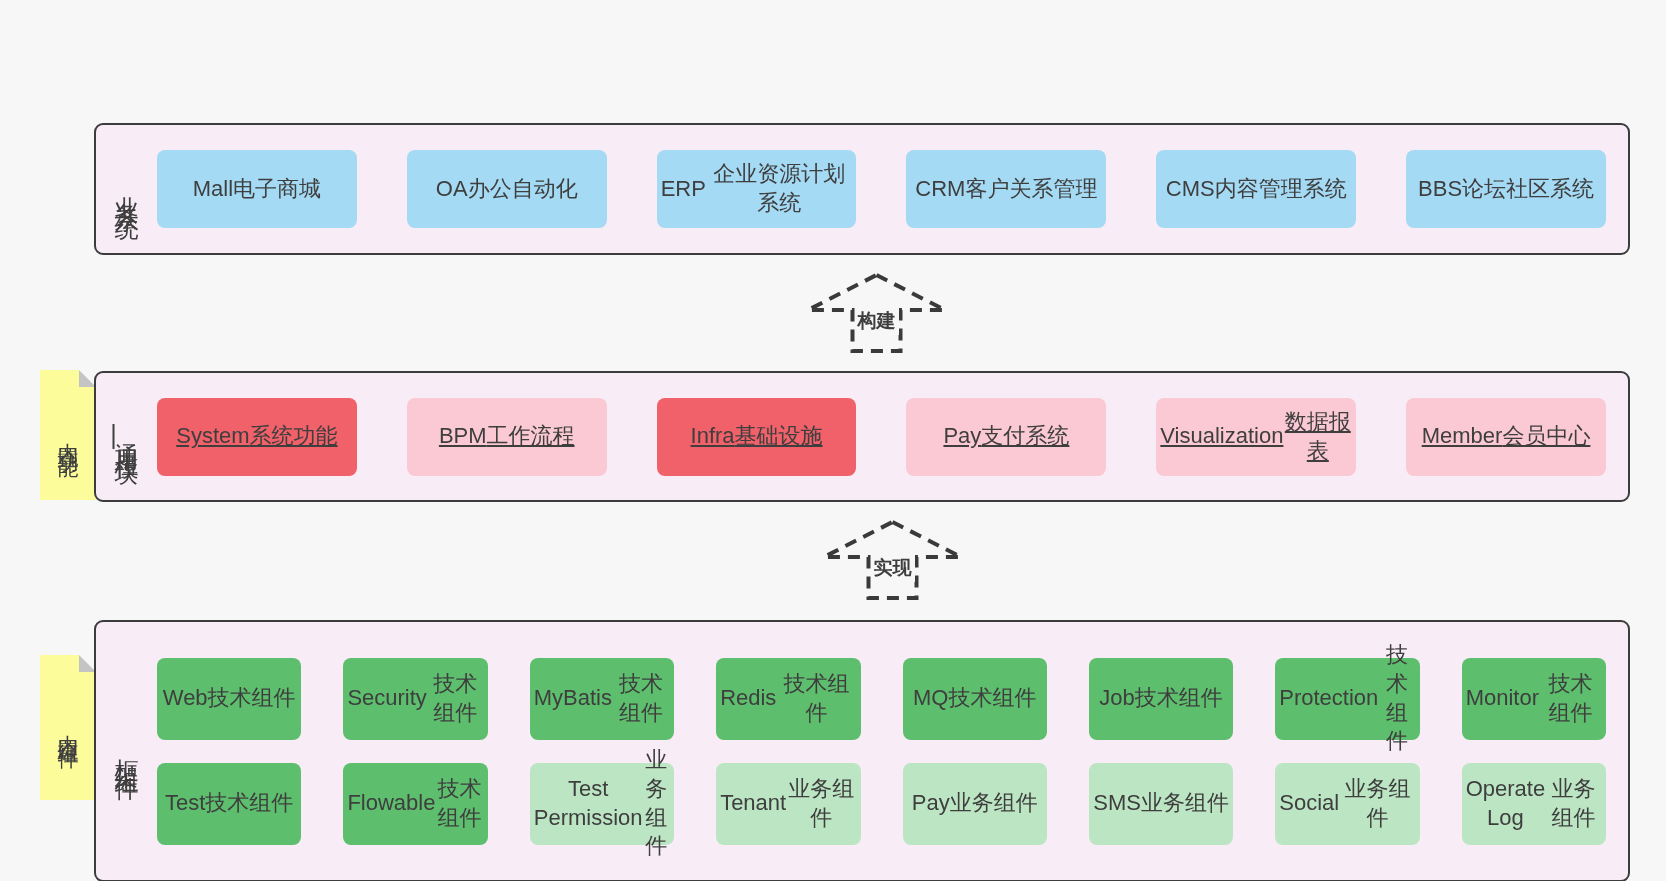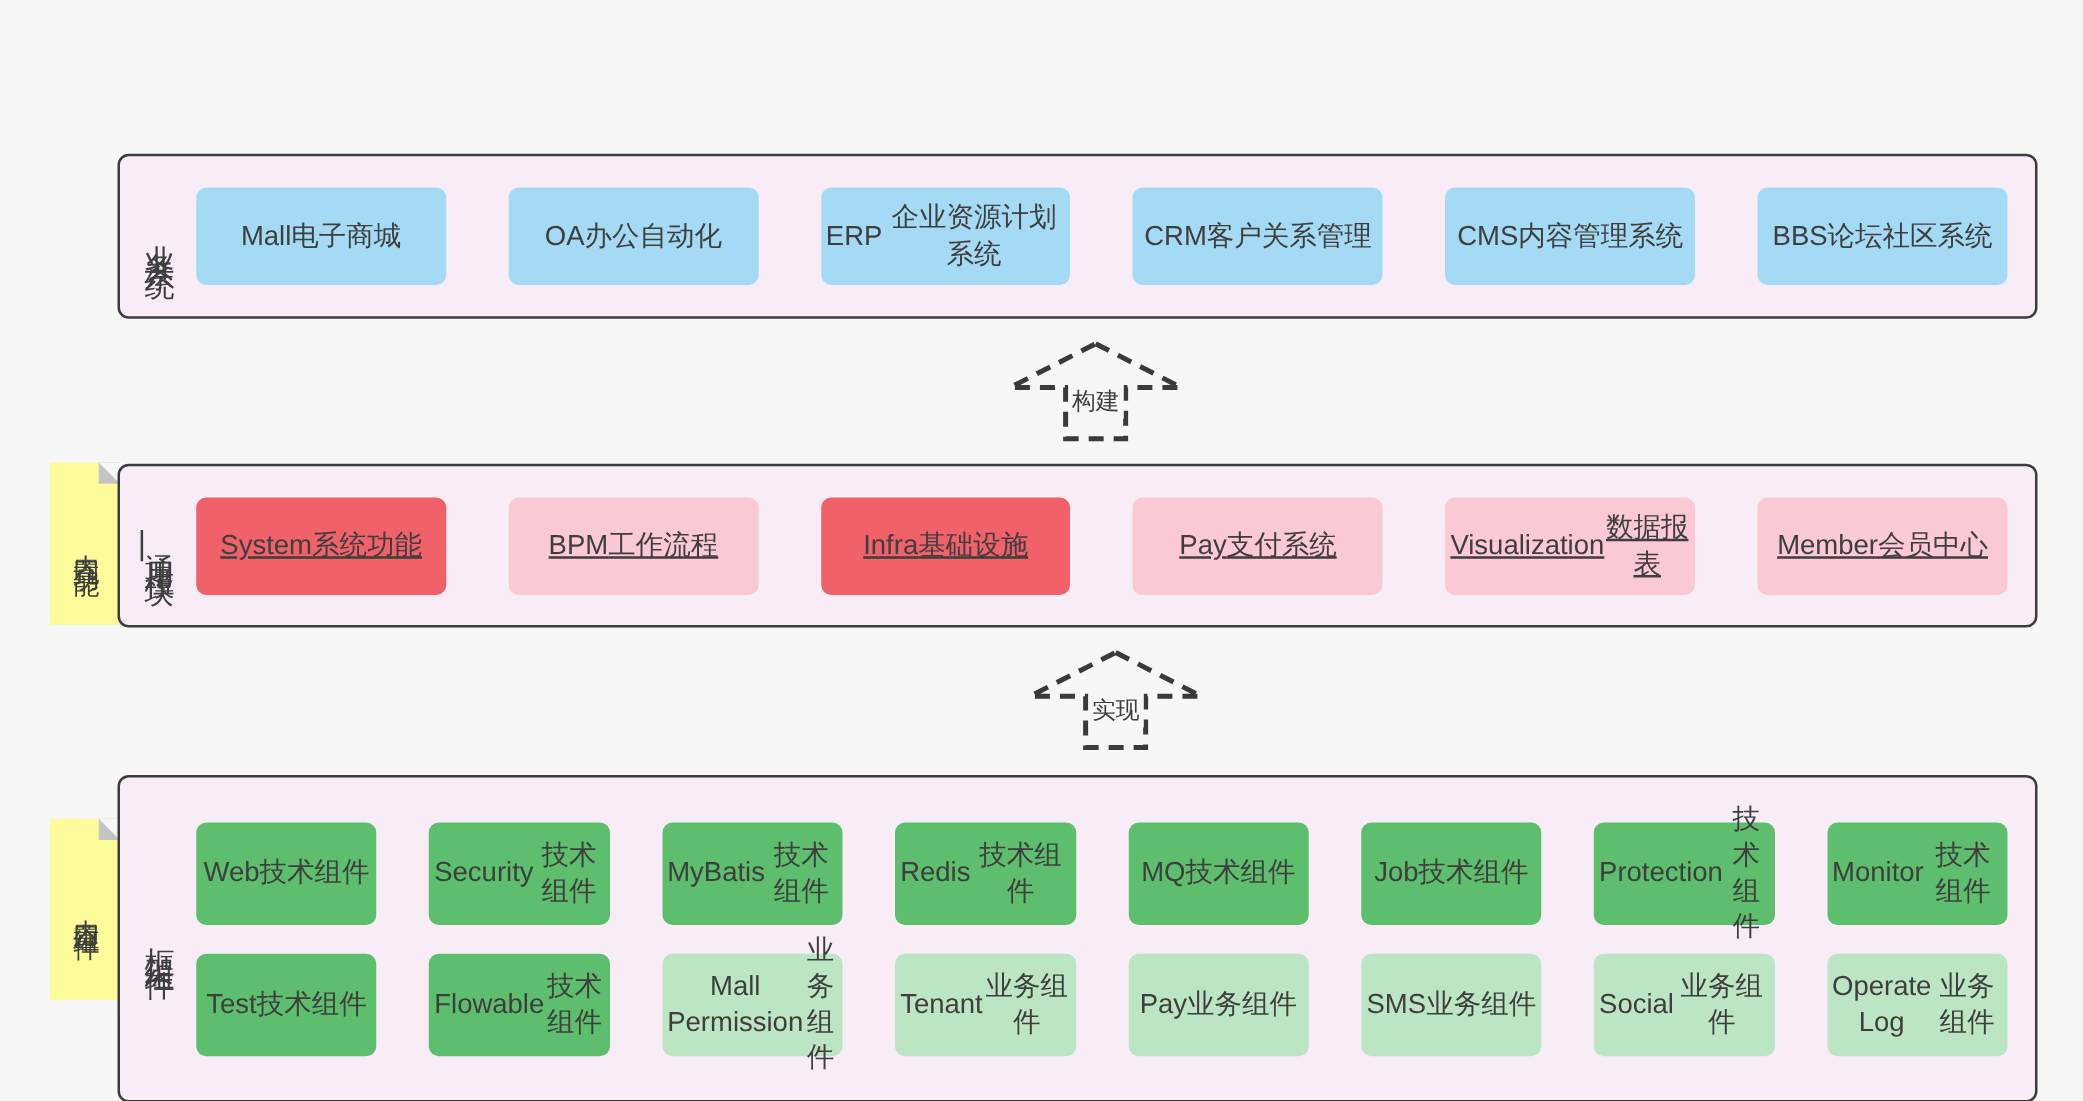--- a/index.html
+++ b/index.html
@@ -56,21 +56,21 @@
     content:""; position:absolute; top:0; right:0;
     border-style:solid; border-width:0 17px 17px 0;
     border-color:var(--page-bg) var(--page-bg) var(--note-fold) var(--note-fold);
   }
   .note-text{
     writing-mode:vertical-rl; text-orientation:upright;
     font-size:21px; letter-spacing:0.22em; color:var(--text);
   }
 
   
-  .arrow{position:absolute; width:145px; height:82px; z-index:0;}
+  .arrow{position:absolute; width:145px; height:82px; z-index:0;font-weight:bold;}
   .arrow-build{left:804px; top:272px;}
   .arrow-implement{left:820px; top:519px;}
   .arrow svg{position:absolute; inset:0; width:100%; height:100%;}
   .arrow-shape{fill:none; stroke:var(--arrow); stroke-width:4; stroke-dasharray:12 8;}
   .arrow-label{
     position:absolute; left:50%; top:35px; transform:translateX(-50%);
     background:var(--page-bg); padding:1px 3px; font-size:19px; white-space:nowrap; color:var(--text);
   }
 </style>
 </head>
@@ -200,21 +200,21 @@
       <div class="row8">
         <div class="box green-dark">
           <div>Test</div>
           <div>技术组件</div>
         </div>
         <div class="box green-dark">
           <div>Flowable</div>
           <div>技术组件</div>
         </div>
         <div class="box green-light">
-          <div>Mall Permission</div>
+          <div>Test Permission</div>
           <div>业务组件</div>
         </div>
         <div class="box green-light">
           <div>Tenant</div>
           <div>业务组件</div>
         </div>
         <div class="box green-light">
           <div>Pay</div>
           <div>业务组件</div>
         </div>

